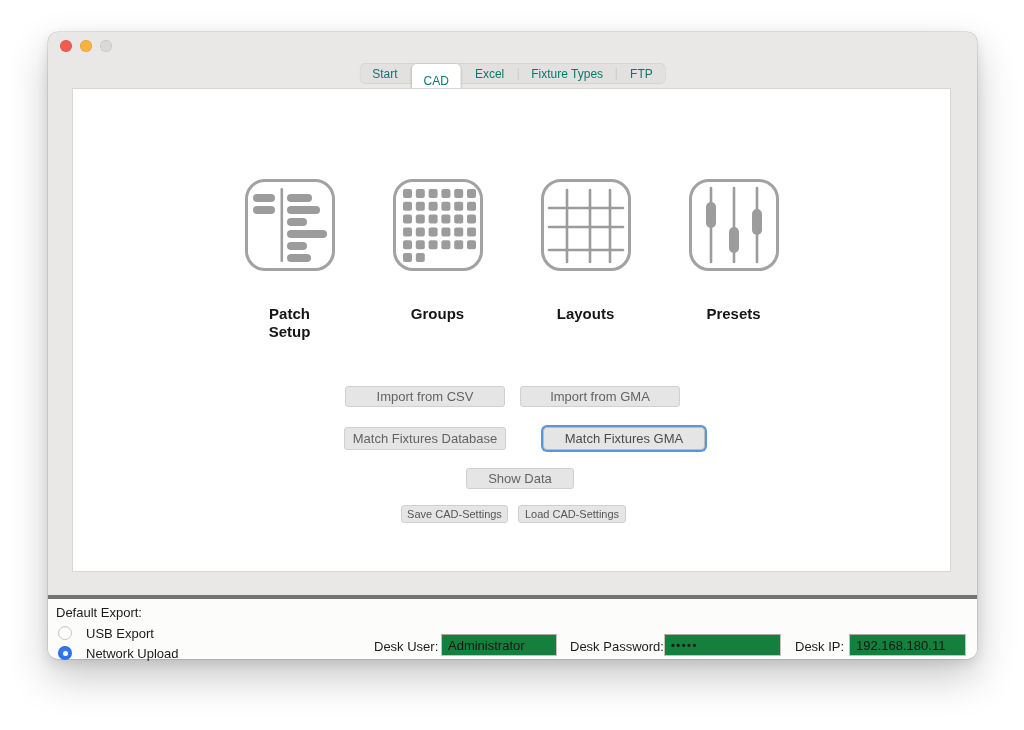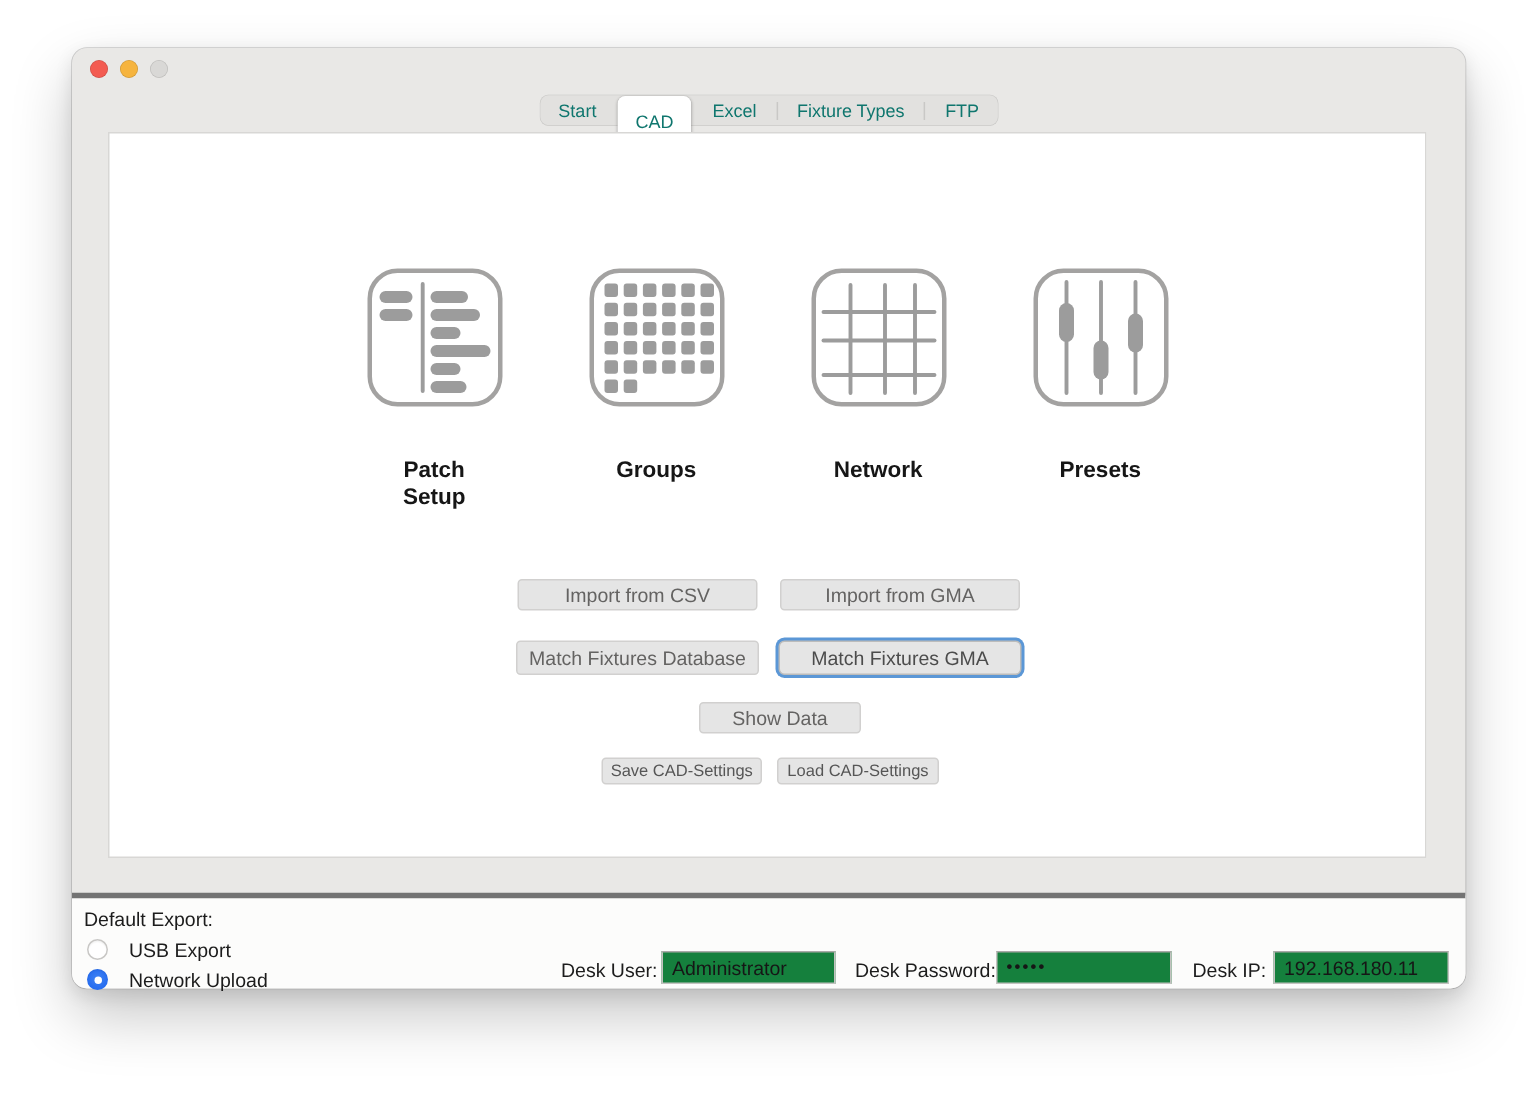--- a/index.html
+++ b/index.html
@@ -162,21 +162,21 @@
             <g stroke="#9c9c9c" stroke-width="2.6" stroke-linecap="round">
               <line x1="5" y1="26" x2="79" y2="26"></line>
               <line x1="5" y1="45" x2="79" y2="45"></line>
               <line x1="5" y1="68" x2="79" y2="68"></line>
               <line x1="23" y1="8" x2="23" y2="80"></line>
               <line x1="46" y1="8" x2="46" y2="80"></line>
               <line x1="66" y1="8" x2="66" y2="80"></line>
             </g>
           </svg>
         </div>
-        <div class="tile-label">Network</div>
+        <div class="tile-label">Layouts</div>
       </div>
 
       <div class="tile">
         <div class="tile-box">
           <svg class="icon-svg" width="84" height="86" viewBox="0 0 84 86">
             <g stroke="#9c9c9c" stroke-width="2.6" stroke-linecap="round">
               <line x1="19" y1="6" x2="19" y2="80"></line>
               <line x1="42" y1="6" x2="42" y2="80"></line>
               <line x1="65" y1="6" x2="65" y2="80"></line>
             </g>
@@ -187,21 +187,21 @@
             </g>
           </svg>
         </div>
         <div class="tile-label">Presets</div>
       </div>
     </div>
 
     <div class="btn" style="left:272px; top:297px; width:160px; height:21px;">Import from CSV</div>
     <div class="btn" style="left:447px; top:297px; width:160px; height:21px;">Import from GMA</div>
     <div class="btn" style="left:271px; top:338px; width:162px; height:23px;">Match Fixtures Database</div>
-    <div class="btn focused" style="left:446px; top:338px; width:162px; height:23px;">Match Fixtures GMA</div>
+    <div class="btn focused" style="left:470px; top:338px; width:162px; height:23px;">Match Fixtures GMA</div>
     <div class="btn" style="left:393px; top:379px; width:108px; height:21px;">Show Data</div>
     <div class="btn small" style="left:328px; top:416px; width:107px; height:18px;">Save CAD-Settings</div>
     <div class="btn small" style="left:445px; top:416px; width:108px; height:18px;">Load CAD-Settings</div>
   </div>
 
   <div class="footer">
     <div class="f-label" style="left:8px; top:6px;">Default Export:</div>
 
     <div class="radio" style="left:10px; top:27px;"></div>
     <div class="f-label" style="left:38px; top:27px;">USB Export</div>

